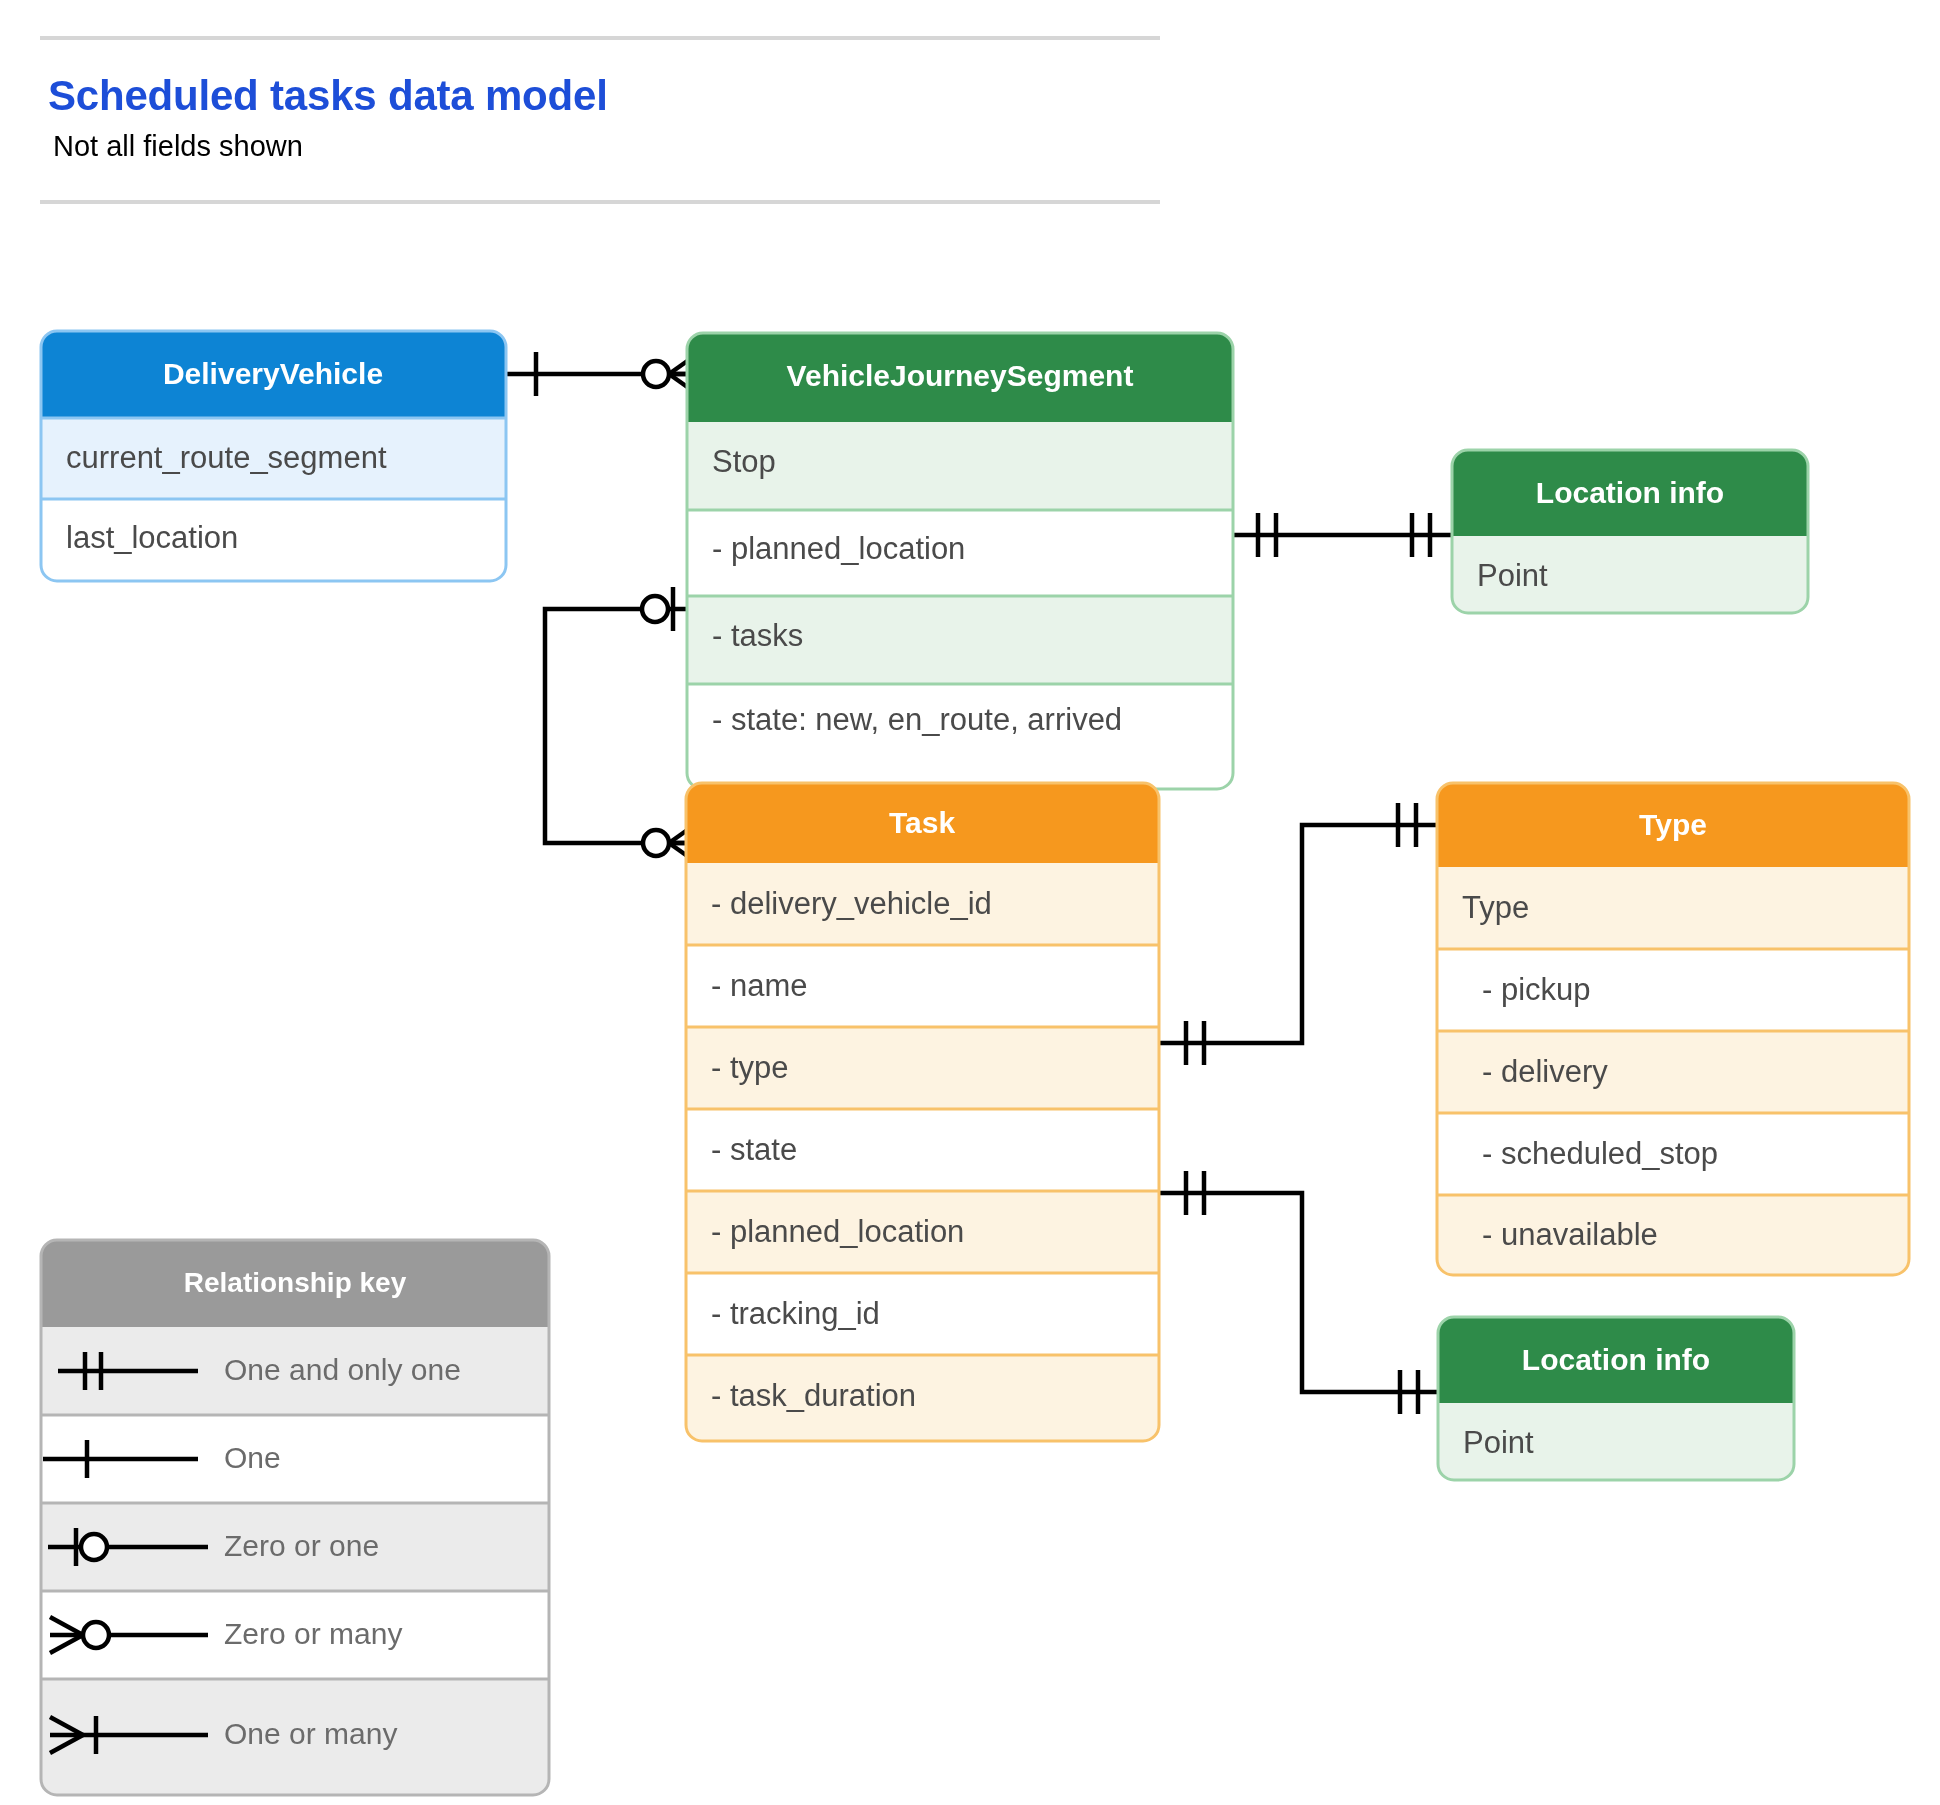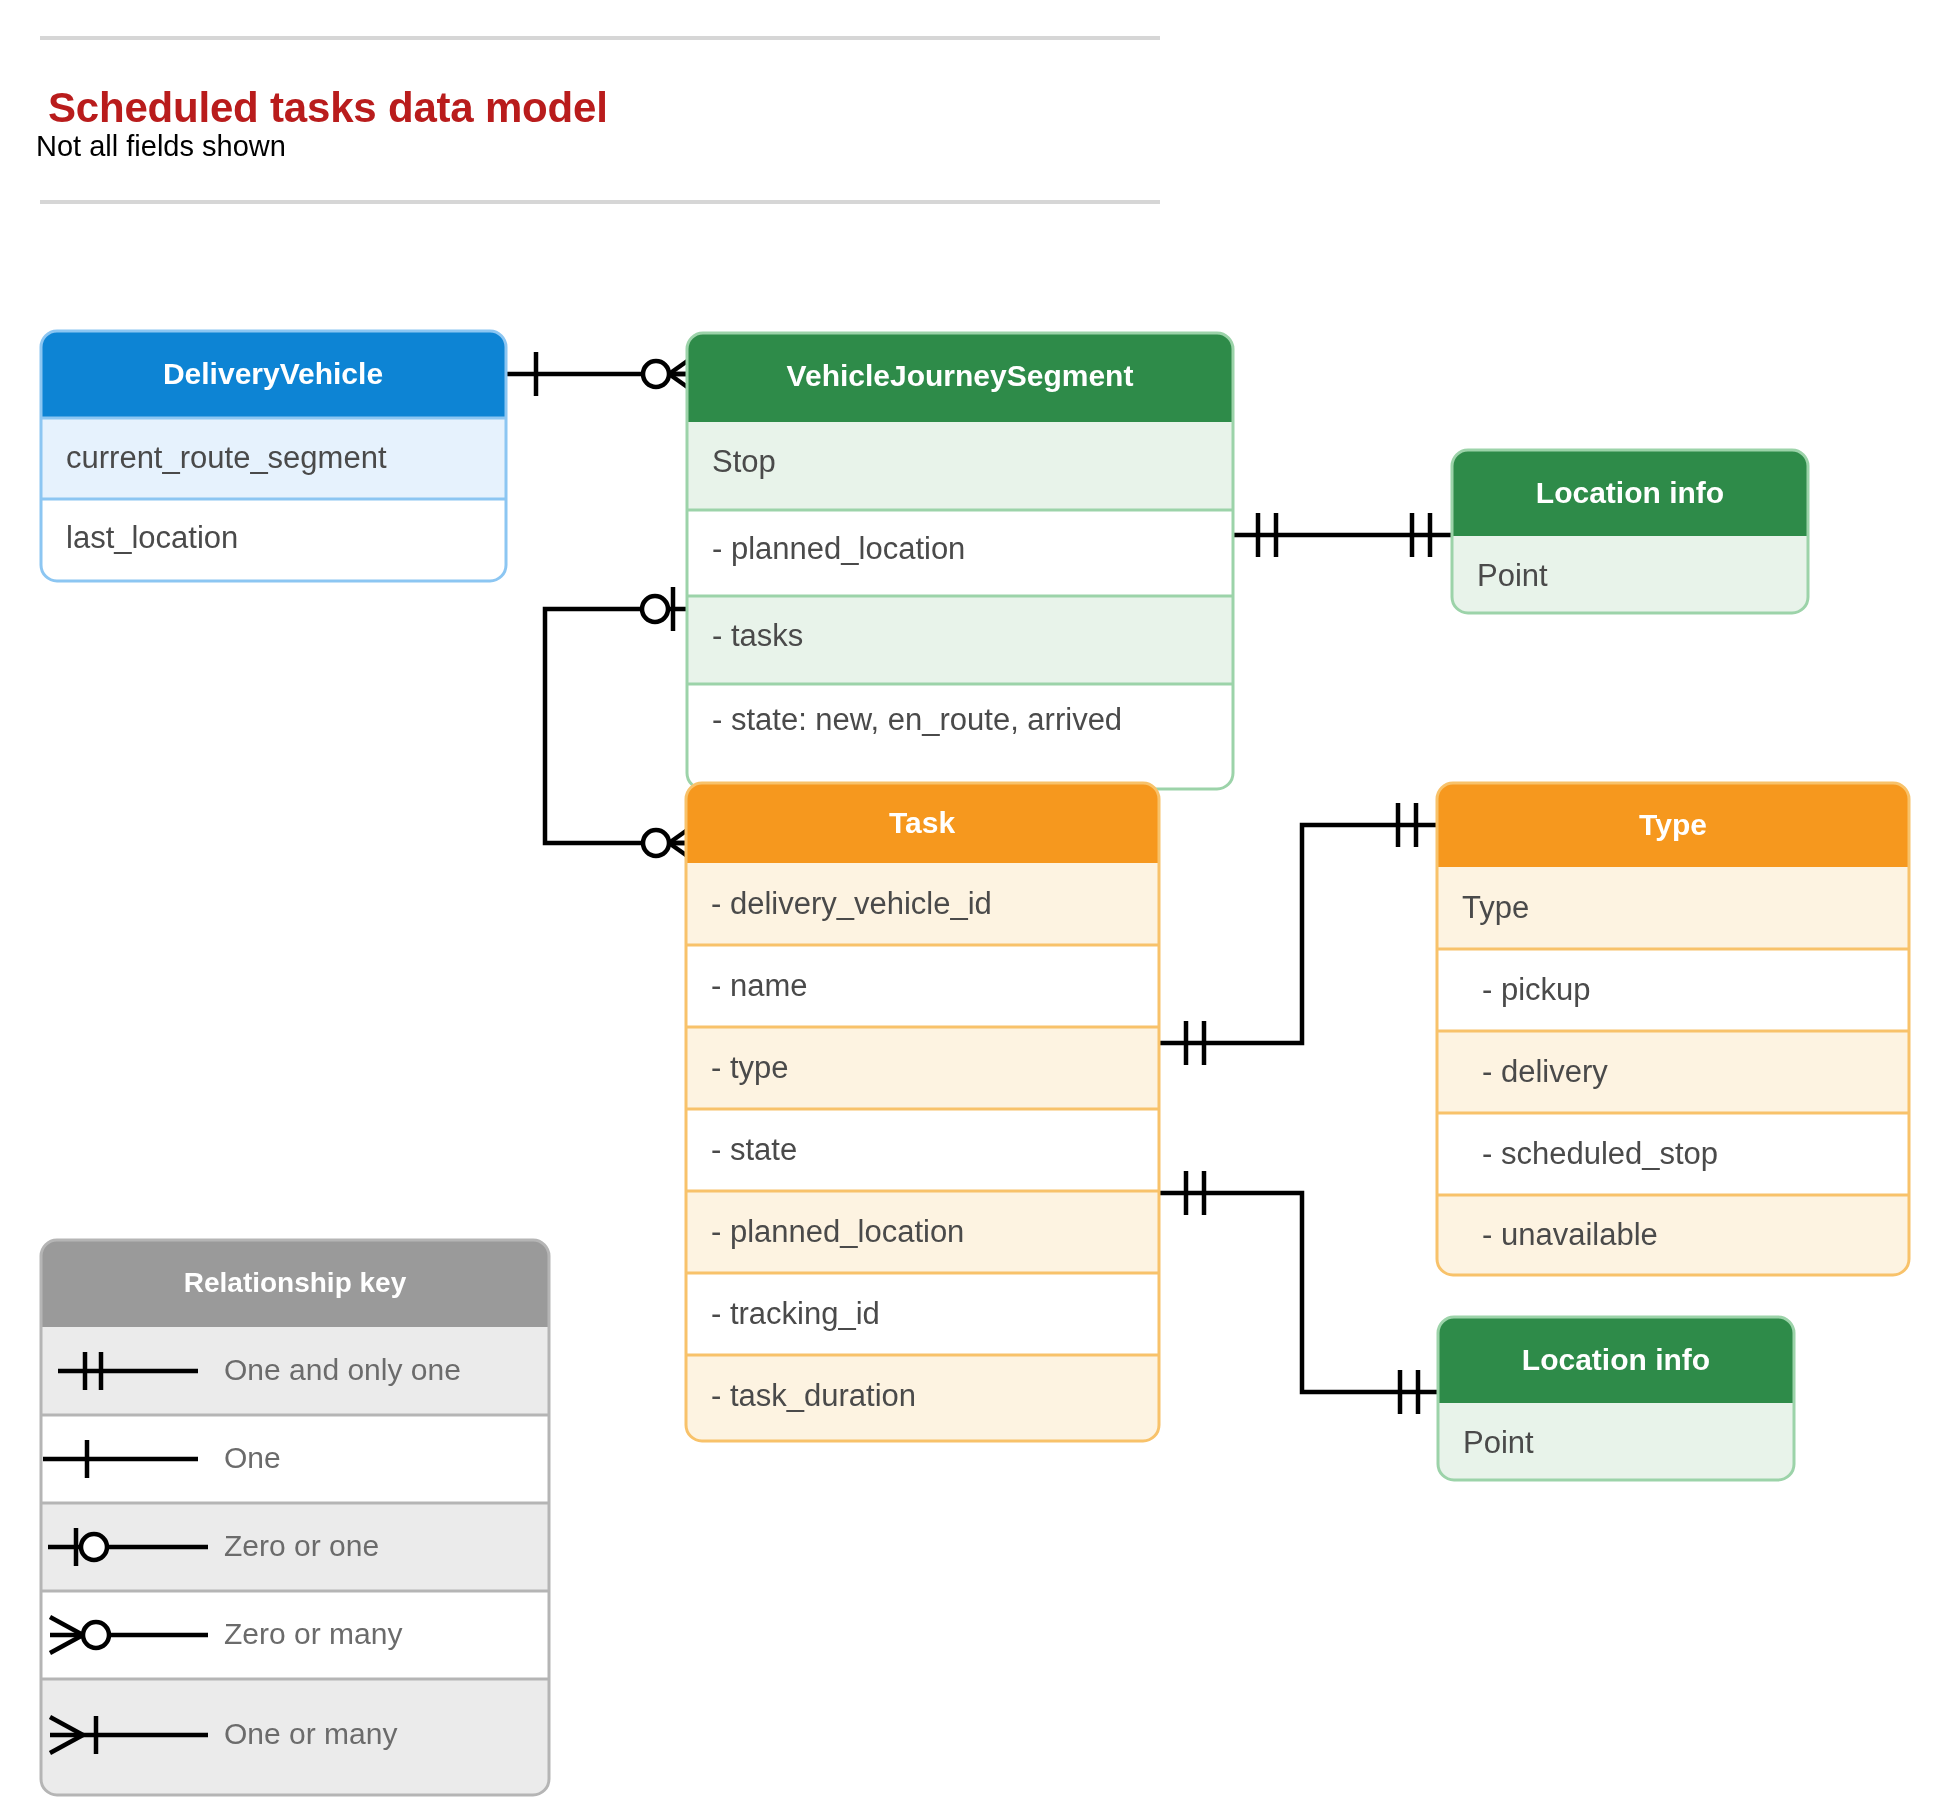--- a/index.html
+++ b/index.html
@@ -29,28 +29,27 @@
   }
   #hdr-rule-top  { top: 36px; }
   #hdr-rule-bot  { top: 200px; }
 
   #page-title {
     position: absolute;
     left: 48px;
     top: 72px;
     font-size: 42px;
     font-weight: bold;
-    color: #b91c1c;
+    color: #1d4ed8;
     letter-spacing: -0.2px;
     white-space: nowrap;
-    margin-top: 12px;
   }
   #page-subtitle {
     position: absolute;
-    left: 36px;
+    left: 53px;
     top: 130px;
     font-size: 29px;
     font-weight: normal;
     color: #000000;
     white-space: nowrap;
   }
 
   
   #diagram {
     position: absolute;

